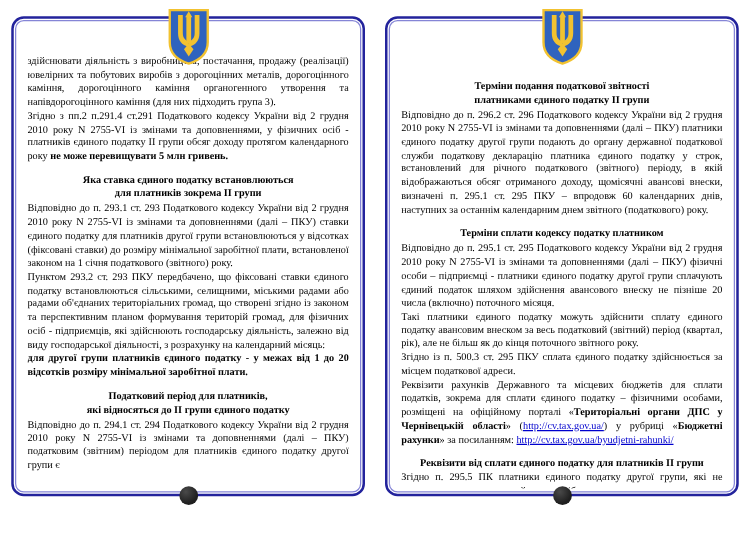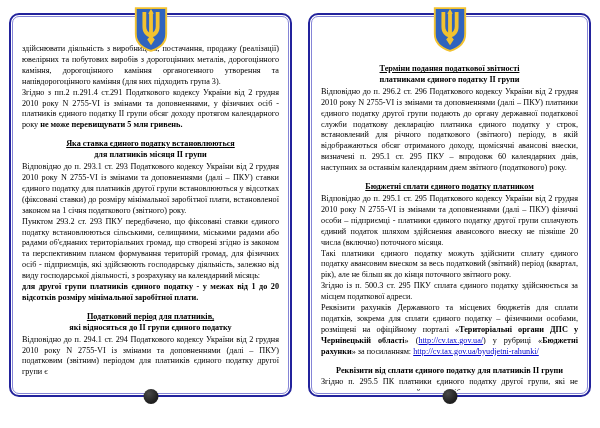--- a/index.html
+++ b/index.html
@@ -67,21 +67,21 @@
   .para{
     margin:0;
     text-align:justify;
   }
   .para .b{font-weight:bold;margin-top:12px;}
   .heading{
     text-align:center;
     font-weight:bold;
     margin:8px 0 1px 0;
   }
-  .heading-line.u{text-decoration:underline;}
+  .heading-line.u{}
   a.link{
     color:var(--link);
     cursor:pointer;
   }
 </style>
 </head>
 <body>
 
 <div class="page page-left">
   <div class="page-inner"></div>
@@ -93,21 +93,21 @@
       <path d="M11,7 h4 v15 c0,4 1.5,6 5,7.5 v4.5 c-6,-1.5 -9,-5.5 -9,-11.5 z"></path>
       <path d="M29,7 h-4 v15 c0,4 -1.5,6 -5,7.5 v4.5 c6,-1.5 9,-5.5 9,-11.5 z"></path>
       <path d="M20,31 l4,5 l-4,6 l-4,-6 z"></path>
     </g>
   </svg>
   <div class="content">
       <p class="para"><span>здійснювати діяльність з виробництва, постачання, продажу (реалізації) ювелірних та побутових виробів з дорогоцінних металів, дорогоцінного каміння, дорогоцінного каміння органогенного утворення та напівдорогоцінного каміння (для них підходить група 3).</span></p>
       <p class="para"><span>Згідно з пп.2 п.291.4 ст.291 Податкового кодексу України від 2 грудня 2010 року N 2755-VI із змінами та доповненнями, у фізичних осіб - платників єдиного податку II групи обсяг доходу протягом календарного року </span><span class="b">не може перевищувати 5 млн гривень.</span></p>
       <div class="heading">
         <div class="heading-line u">Яка ставка єдиного податку встановлюються</div>
-        <div class="heading-line">для платників місяця  II групи</div>
+        <div class="heading-line">для платників зокрема  II групи</div>
       </div>
       <p class="para"><span>Відповідно до п. 293.1 ст. 293 Податкового кодексу України від 2 грудня 2010 року N 2755-VI із змінами та доповненнями (далі – ПКУ) ставки єдиного податку для платників другої групи встановлюються у відсотках (фіксовані ставки) до розміру мінімальної заробітної плати, встановленої законом на 1 січня податкового (звітного) року.</span></p>
       <p class="para"><span>Пунктом 293.2 ст. 293 ПКУ передбачено, що фіксовані ставки єдиного податку встановлюються сільськими, селищними, міськими радами або радами об'єднаних територіальних громад, що створені згідно із законом та перспективним планом формування територій громад, для фізичних осіб - підприємців, які здійснюють господарську діяльність, залежно від виду господарської діяльності, з розрахунку на календарний місяць:</span><br><span class="b">для другої групи платників єдиного податку - у межах від 1 до 20 відсотків розміру мінімальної заробітної плати.</span></p>
       <div class="heading">
         <div class="heading-line u">Податковий період для платників,</div>
         <div class="heading-line">які відносяться до II групи єдиного податку</div>
       </div>
       <p class="para"><span>Відповідно до п. 294.1 ст. 294 Податкового кодексу України від 2 грудня 2010 року N 2755-VI із змінами та доповненнями (далі – ПКУ) податковим (звітним) періодом для платників єдиного податку другої групи є </span></p>
     </div>
   <div class="fold-dot"></div>
@@ -125,21 +125,21 @@
       <path d="M20,31 l4,5 l-4,6 l-4,-6 z"></path>
     </g>
   </svg>
   <div class="content">
       <div class="heading">
         <div class="heading-line u">Терміни подання податкової звітності</div>
         <div class="heading-line">платниками єдиного податку II групи</div>
       </div>
       <p class="para"><span>Відповідно до п. 296.2 ст. 296 Податкового кодексу України від 2 грудня 2010 року N 2755-VI із змінами та доповненнями (далі – ПКУ) платники єдиного податку другої групи подають до органу державної податкової служби податкову декларацію платника єдиного податку у строк, встановлений для річного податкового (звітного) періоду, в якій відображаються обсяг отриманого доходу, щомісячні авансові внески, визначені п. 295.1 ст. 295 ПКУ – впродовж 60 календарних днів, наступних за останнім календарним днем звітного (податкового) року.</span></p>
       <div class="heading">
-        <div class="heading-line u">Бюджетні сплати єдиного податку платником</div>
+        <div class="heading-line u">Терміни сплати кодексу податку платником</div>
       </div>
       <p class="para"><span>Відповідно до п. 295.1 ст. 295 Податкового кодексу України від 2 грудня 2010 року N 2755-VI із змінами та доповненнями (далі – ПКУ) фізичні особи – підприємці - платники єдиного податку другої групи сплачують єдиний податок шляхом здійснення авансового внеску не пізніше 20 числа (включно) поточного місяця.</span></p>
       <p class="para"><span>Такі платники єдиного податку можуть здійснити сплату єдиного податку авансовим внеском за весь податковий (звітний) період (квартал, рік), але не більш як до кінця поточного звітного року.</span></p>
       <p class="para"><span>Згідно із п. 500.3 ст. 295 ПКУ сплата єдиного податку здійснюється за місцем податкової адреси.</span></p>
       <p class="para"><span>Реквізити рахунків Державного та місцевих бюджетів для сплати податків, зокрема для сплати єдиного податку – фізичними особами, розміщені на офіційному порталі «</span><span class="b">Територіальні органи ДПС у Чернівецькій області</span><span>» (</span><a class="link" href="#">http://cv.tax.gov.ua/</a><span>) у рубриці «</span><span class="b">Бюджетні рахунки</span><span>»  за посиланням: </span><a class="link" href="#">http://cv.tax.gov.ua/byudjetni-rahunki/</a></p>
       <div class="heading">
         <div class="heading-line">Реквізити від сплати єдиного податку  для платників II групи</div>
       </div>
       <p class="para"><span>Згідно п. 295.5 ПК платники єдиного податку другої групи, які не використовують працю найманих осіб, протягом одного календарного місяця на рік на час відпустки звільняються від сплати єдиного податку, а також за період хвороби, яка підтверджена копією листка</span></p>
     </div>

